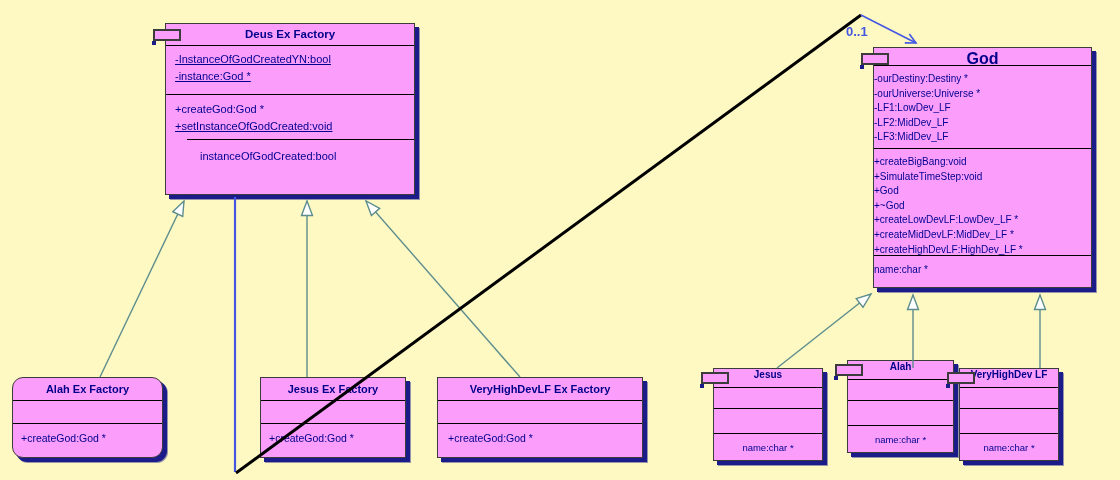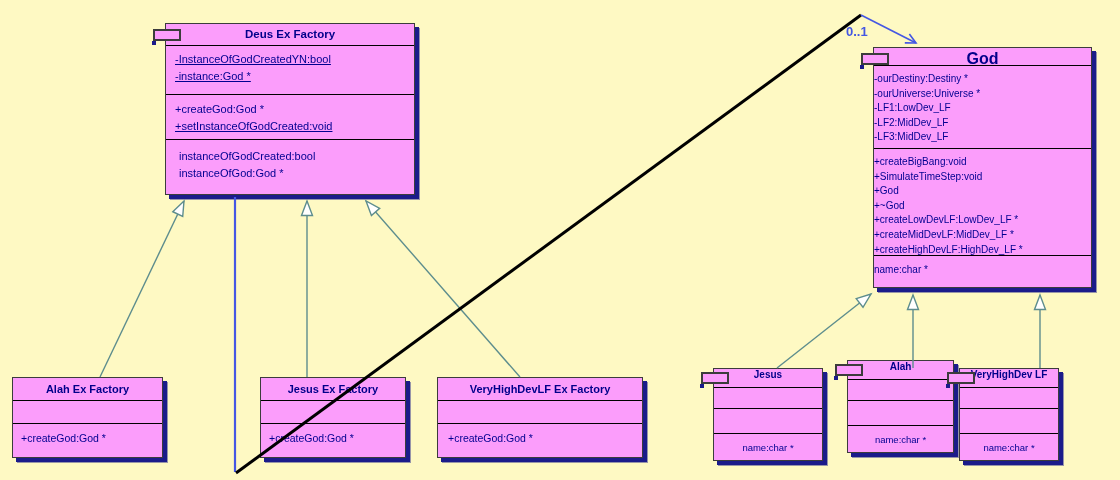--- a/index.html
+++ b/index.html
@@ -25,21 +25,21 @@
     border:2px solid #3c3c3c;left:-13px;top:5px;z-index:3;
   }
   .cicon::after{
     content:"";position:absolute;left:-3px;bottom:-6px;width:4px;height:4px;background:#1b1b8a;
   }
   
   .box-deus .uml-title{height:21px;font-size:11.5px;padding-top:4px;}
   .box-deus .row{font-size:11px;line-height:17px;padding-left:9px;}
   .box-deus .c-attrs{height:49px;padding-top:5px;}
   .box-deus .c-meths{height:45px;padding-top:6px;}
-  .box-deus .c-extra{height:55px;padding-top:8px;}
+  .box-deus .c-extra{height:55px;padding-top:8px;margin-left:21px;}
   .box-deus .c-extra .row{padding-left:13px;}
   
   .box-god .uml-title{height:17px;font-size:16px;padding-top:2px;}
   .box-god .row{font-size:10px;line-height:14.6px;}
   .box-god .c-attrs{height:83px;padding-top:6px;}
   .box-god .c-meths{height:107px;padding-top:6px;}
   .box-god .c-extra{height:32px;padding-top:7px;}
   
   .box-factory .uml-title{height:22px;font-size:11px;padding-top:5px;}
   .box-factory .c-attrs{height:23px;}
@@ -67,21 +67,20 @@
     <div class="comp c-attrs">
       <div class="row u">-InstanceOfGodCreatedYN:bool</div>
       <div class="row u">-instance:God *</div>
     </div>
     <div class="comp c-meths">
       <div class="row">+createGod:God *</div>
       <div class="row u">+setInstanceOfGodCreated:void</div>
     </div>
     <div class="comp c-extra">
       <div class="row">instanceOfGodCreated:bool</div>
-      <div class="row">instanceOfGod:God *</div>
     </div>
   </div>
 
   <div class="uml-box box-god" style="left:873px;top:47px;width:219px;height:241px;">
     <span class="cicon"></span>
     <div class="uml-title">God</div>
     <div class="comp c-attrs">
       <div class="row">-ourDestiny:Destiny *</div>
       <div class="row">-ourUniverse:Universe *</div>
       <div class="row">-LF1:LowDev_LF</div>
@@ -95,21 +94,21 @@
       <div class="row">+~God</div>
       <div class="row">+createLowDevLF:LowDev_LF *</div>
       <div class="row">+createMidDevLF:MidDev_LF *</div>
       <div class="row">+createHighDevLF:HighDev_LF *</div>
     </div>
     <div class="comp c-extra">
       <div class="row" style="text-align:left;">name:char *</div>
     </div>
   </div>
 
-  <div class="uml-box box-factory" style="left:12px;top:377px;width:151px;height:81px;">
+  <div class="uml-box box-factory" style="left:12px;top:377px;width:151px;height:81px;border-radius:11px;">
     <div class="uml-title">Alah Ex Factory</div>
     <div class="comp c-attrs"></div>
     <div class="comp c-meths">
       <div class="row">+createGod:God *</div>
     </div>
   </div>
 
   <div class="uml-box box-factory" style="left:260px;top:377px;width:146px;height:81px;">
     <div class="uml-title">Jesus Ex Factory</div>
     <div class="comp c-attrs"></div>

